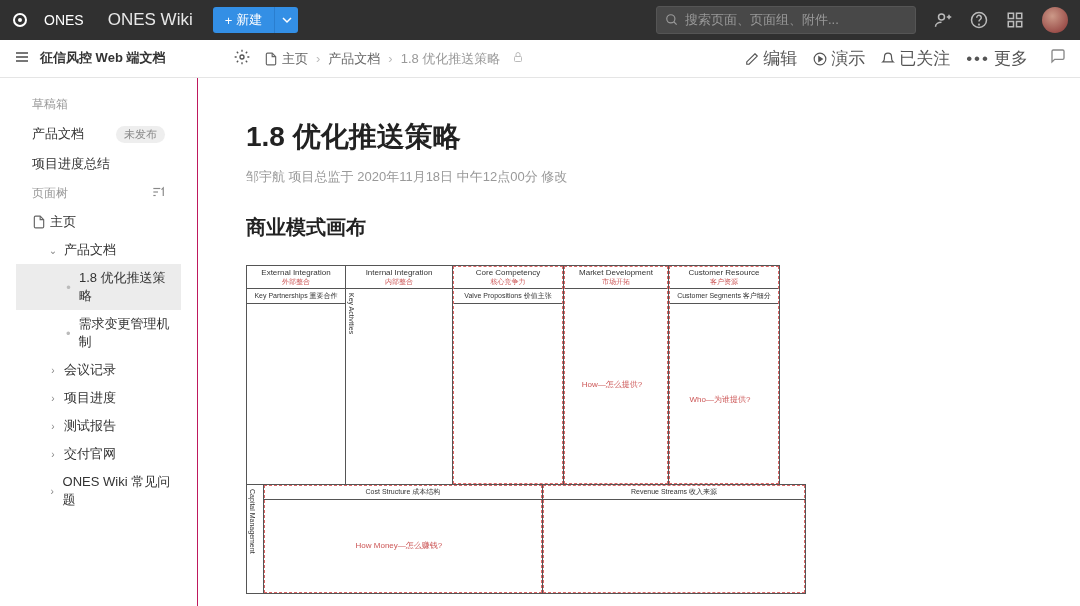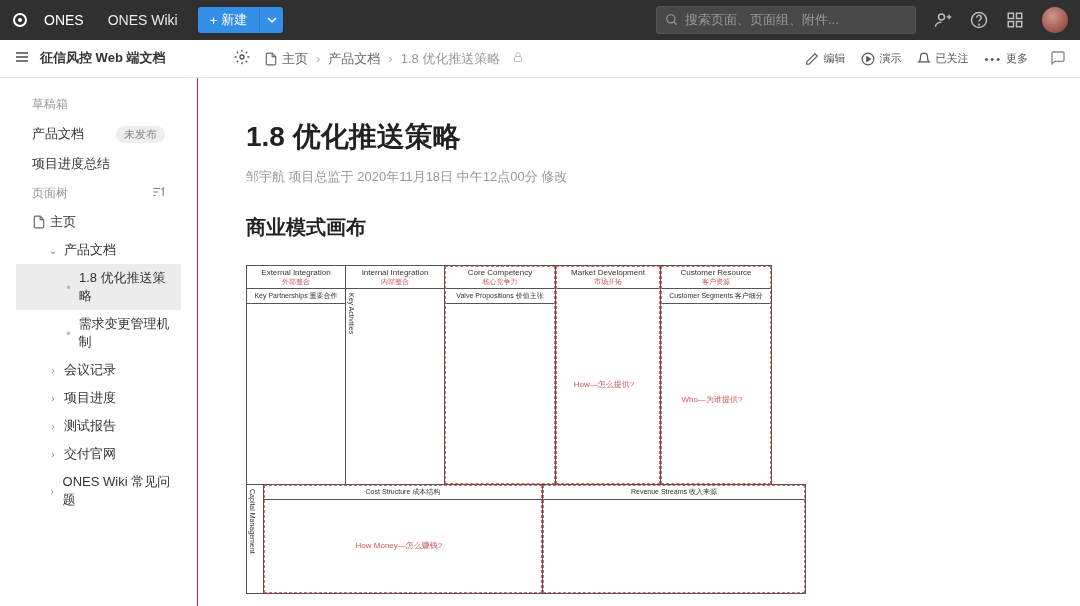--- a/index.html
+++ b/index.html
@@ -2,42 +2,42 @@
 <html><head>
 <meta charset="utf-8">
 <style>
 * { margin: 0; padding: 0; box-sizing: border-box; font-family: -apple-system, "PingFang SC", "Microsoft YaHei", sans-serif; }
 body { background: #fff; width: 1080px; height: 606px; overflow: hidden; }
 
 
 .topbar { background: #303030; height: 40px; display: flex; align-items: center; padding: 0 12px; color: #fff; }
 .logo { display: flex; align-items: center; gap: 16px; font-size: 14px; font-weight: 500; }
 .logo-icon { width: 16px; height: 16px; }
-.app-name { margin-left: 24px; font-size: 14px; color: #e8e8e8; }
+.app-name { margin-left: 24px; font-size: 17px; color: #e8e8e8; }
 .new-btn { margin-left: 20px; background: #338fe5; color: #fff; border: none; height: 26px; padding: 0 12px; font-size: 13px; border-radius: 3px 0 0 3px; cursor: pointer; display: flex; align-items: center; gap: 4px; }
 .new-dd { background: #338fe5; border: none; border-left: 1px solid #2a7ecf; height: 26px; width: 24px; border-radius: 0 3px 3px 0; cursor: pointer; color: #fff; display: flex; align-items: center; justify-content: center; }
 .topbar-spacer { flex: 1; }
 .search { background: #484848; border: 1px solid #555; border-radius: 3px; height: 28px; width: 260px; display: flex; align-items: center; padding: 0 8px; color: #999; font-size: 13px; }
 .search svg { margin-right: 6px; }
 .topbar-actions { display: flex; align-items: center; gap: 18px; margin-left: 18px; }
 .tb-icon { color: #bbb; cursor: pointer; display: flex; }
 .avatar { width: 26px; height: 26px; border-radius: 50%; background: radial-gradient(circle at 40% 35%, #c98, #833); }
 
 
 .secbar { height: 38px; border-bottom: 1px solid #e5e5e5; display: flex; align-items: center; padding: 0 14px; font-size: 13px; color: #333; }
 .hamburger { margin-right: 10px; cursor: pointer; }
 .space-title { font-weight: 600; }
 .gear { margin-left: auto; cursor: pointer; color: #555; }
 .secbar-left { width: 236px; display: flex; align-items: flex-start; }
 .breadcrumb { display: flex; align-items: center; gap: 8px; color: #666; margin-left: 14px; }
 .breadcrumb .sep { color: #bbb; }
 .bc-home { display: flex; align-items: center; gap: 4px; }
 .bc-current { color: #999; }
 .lock-icon { color: #bbb; margin-left: 4px; }
-.doc-actions { margin-left: auto; display: flex; align-items: center; gap: 16px; font-size: 11px; color: #555; }
+.doc-actions { margin-left: auto; display: flex; align-items: center; gap: 16px; font-size: 17px; color: #555; }
 .doc-action { display: flex; align-items: center; gap: 4px; cursor: pointer; }
 .more-dots { letter-spacing: 2px; }
 
 
 .body { display: flex; height: calc(606px - 40px - 38px); }
 .sidebar { width: 198px; border-right: 1px solid #be185d; overflow-y: auto; padding: 12px 16px; font-size: 13px; }
 .sb-group-label { color: #999; font-size: 12px; padding: 6px 16px; }
 .sb-item { padding: 6px 16px; display: flex; align-items: center; cursor: pointer; color: #333; }
 .sb-badge { margin-left: auto; background: #eee; color: #888; font-size: 11px; padding: 1px 8px; border-radius: 9px; }
 .sb-group-row { display: flex; align-items: center; padding: 6px 16px 2px; color: #999; font-size: 12px; }
@@ -263,21 +263,21 @@
     <div class="canvas-wrap">
       <div class="canvas-row" id="canvas-top">
           <div class="canvas-box" style="width: 100px;">
             <div class="box-header">
               <div class="en">External Integration</div>
               <div class="cn">外部整合</div>
             </div>
             <div class="box-sub">Key Partnerships  重要合作</div>
             <div class="box-body"></div>
           </div>
-          <div class="canvas-box" style="width: 100px;">
+          <div class="canvas-box" style="width: 108px;">
             <div class="box-header">
               <div class="en">Internal Integration</div>
               <div class="cn">内部整合</div>
             </div>
             <div class="box-body">
               <span class="vert-label">Key Activities</span>
             </div>
           </div>
           <div class="canvas-box dashed" style="width: 112px;">
             <div class="box-header">

